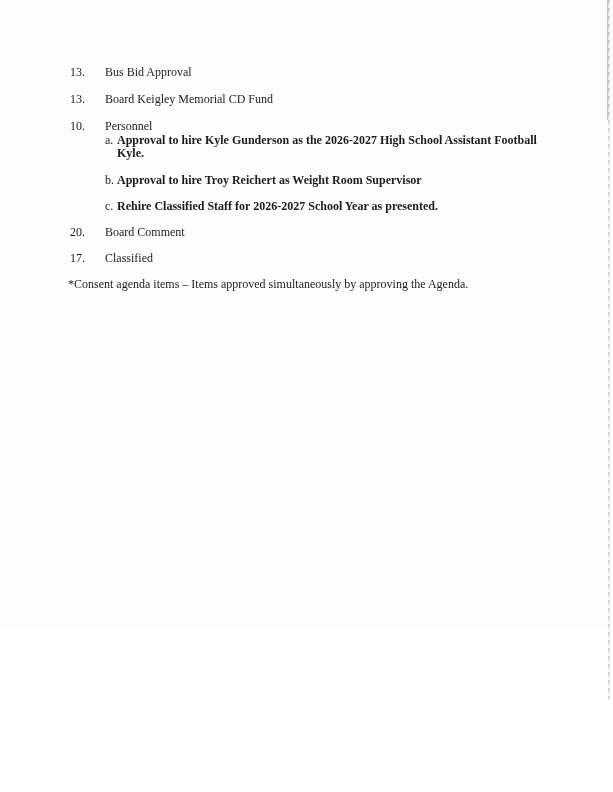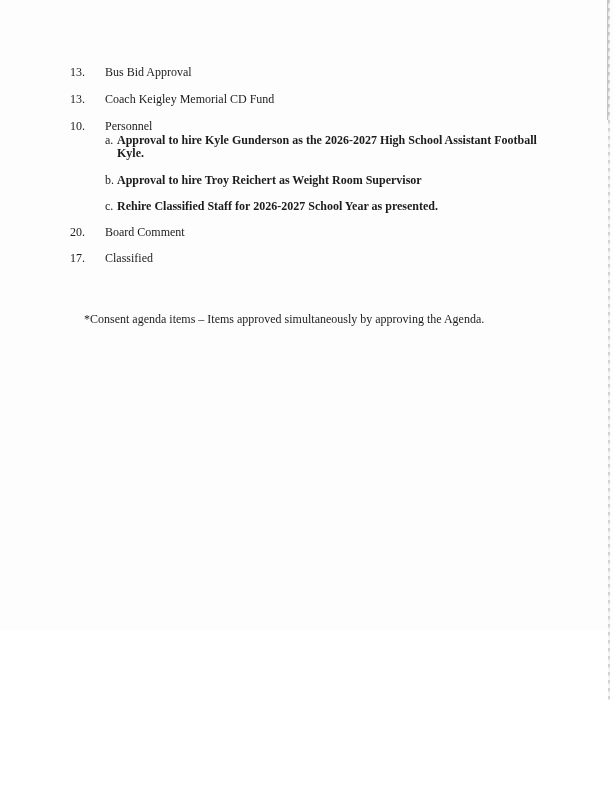--- a/index.html
+++ b/index.html
@@ -39,22 +39,21 @@
       position: absolute;
       left: 105px;
     }
     .subcont {
       position: absolute;
       left: 117px;
       font-weight: bold;
     }
     .footnote {
       position: absolute;
-      left: 84px;
-      margin-top: 35px;
+      left: 68px;
     }
     .scan-edge {
       position: absolute;
       left: 608px;
       top: 0;
       width: 2px;
       height: 700px;
       background: repeating-linear-gradient(to bottom, #c8c8c8 0px, #c8c8c8 3px, #e6e6e6 3px, #e6e6e6 5px, #f4f4f4 5px, #f4f4f4 8px);
       opacity: 0.8;
     }
@@ -76,21 +75,21 @@
   <div class="scan-edge-top"></div>
   <div class="scan-edge"></div>
 
   <div class="line" style="top:66px; left:0; width:613px;">
     <span class="num">13.</span>
     <span class="txt">Bus Bid Approval</span>
   </div>
 
   <div class="line" style="top:93px; left:0; width:613px;">
     <span class="num">13.</span>
-    <span class="txt">Coach Keigley Memorial CD Fund</span>
+    <span class="txt">Board Keigley Memorial CD Fund</span>
   </div>
 
   <div class="line" style="top:120px; left:0; width:613px;">
     <span class="num">10.</span>
     <span class="txt">Personnel</span>
   </div>
 
   <div class="line" style="top:134px; left:0; width:613px;">
     <span class="sub">a.</span>
     <span class="subcont">Approval to hire Kyle Gunderson as the 2026-2027 High School Assistant Football</span>

